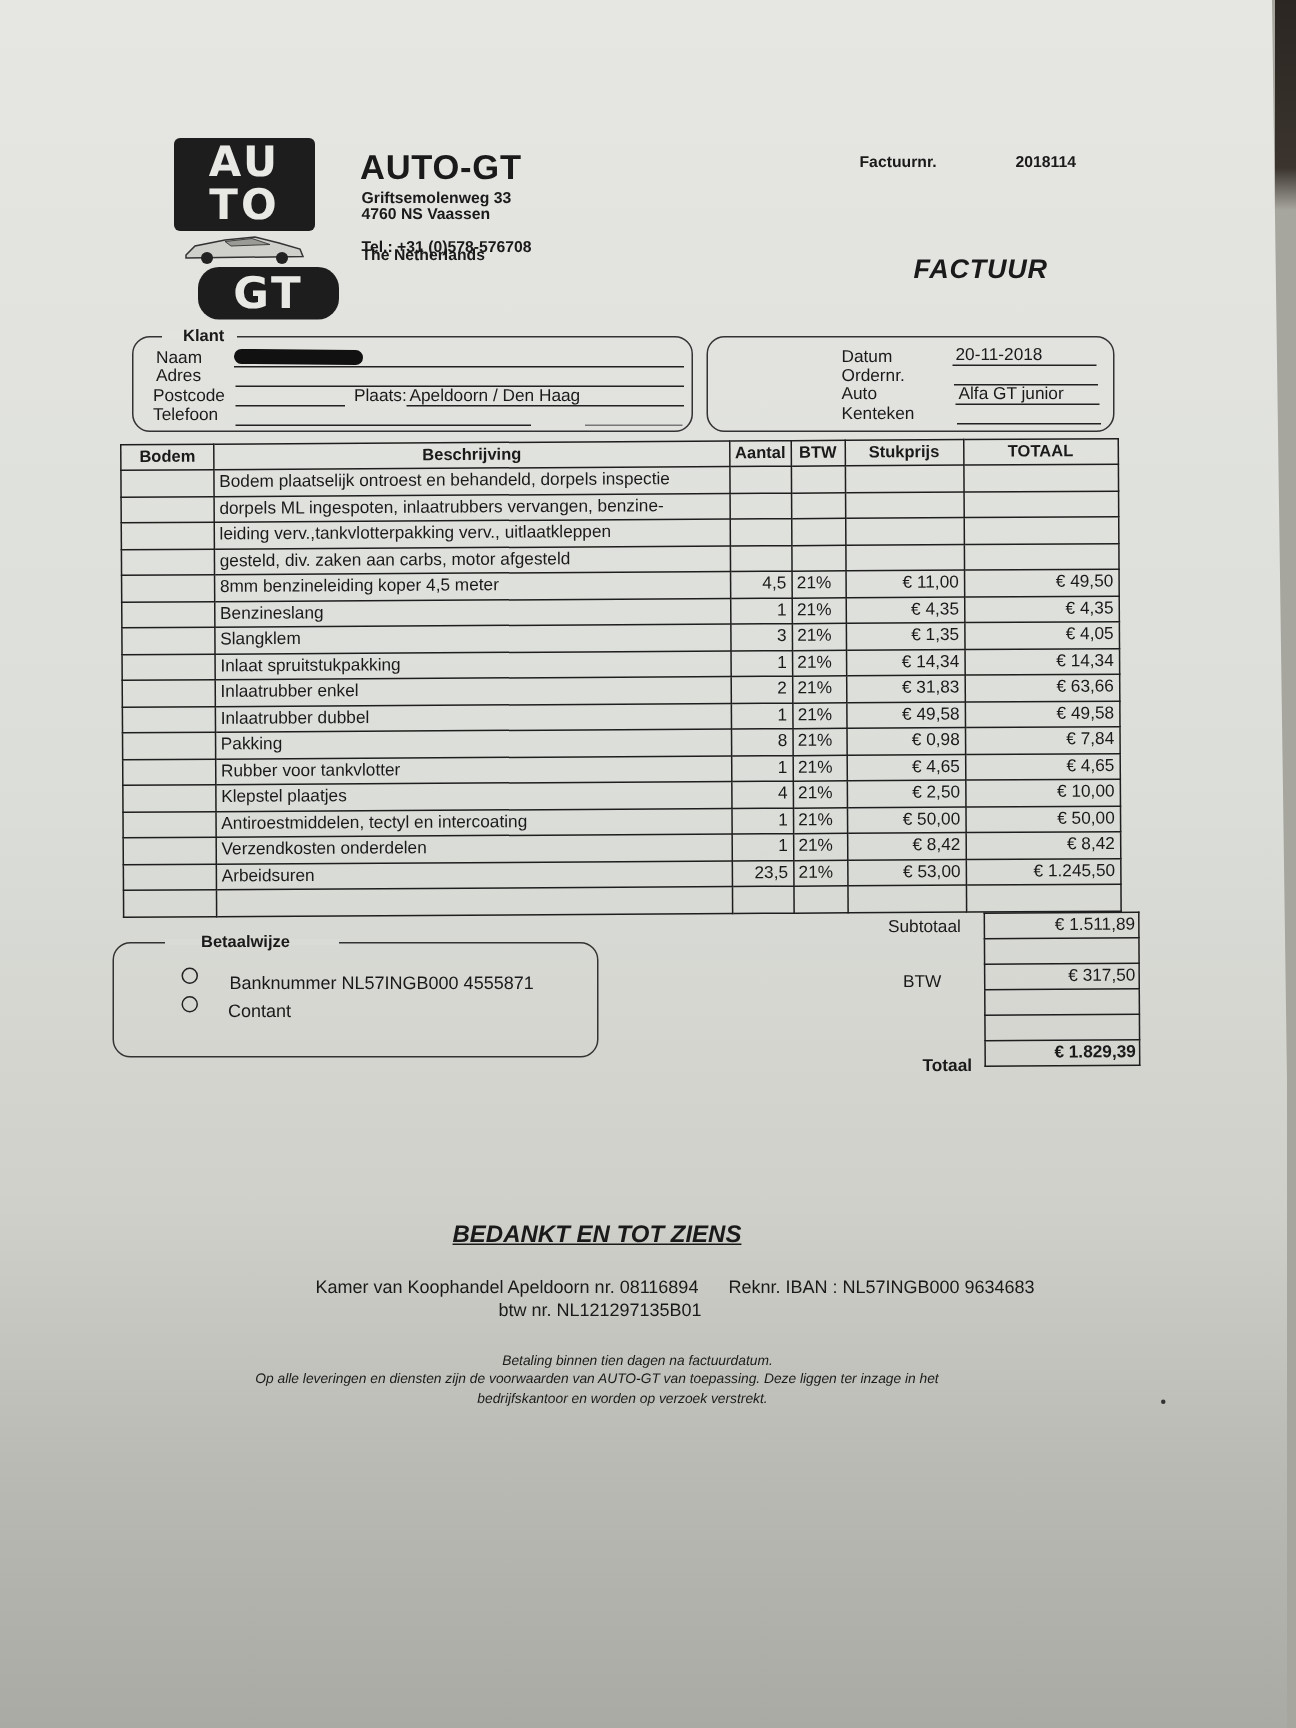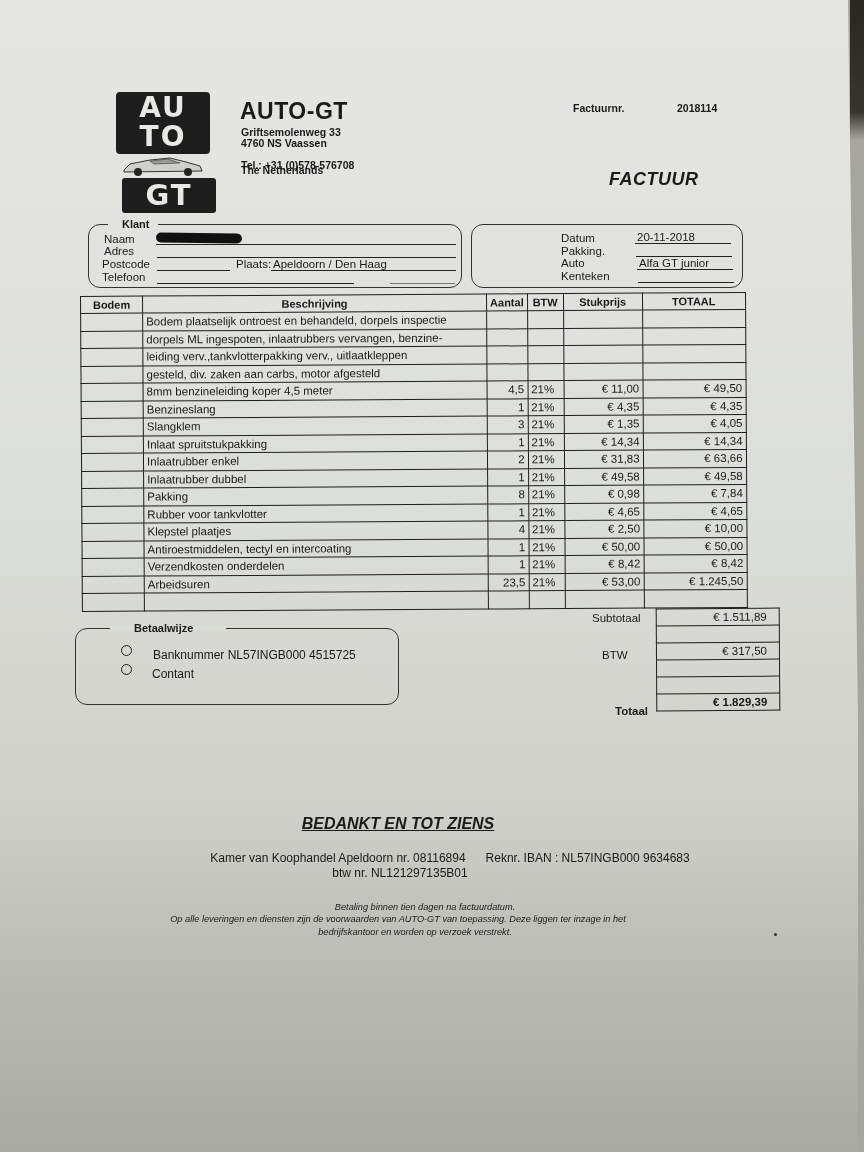--- a/index.html
+++ b/index.html
@@ -13,21 +13,21 @@
   .paper {
     position: absolute; left: 0; top: 0; width: 858px; height: 1152px;
     background: linear-gradient(180deg, #e6e7e3 0%, #dcded9 45%, #cfd0ca 70%, #b9bab4 85%, #a9aaa3 100%);
     clip-path: polygon(0 0, 848px 0, 864px 1152px, 0 1152px);
   }
   .abs { position: absolute; }
 
   
   .logo { left: 116px; top: 92px; width: 94px; height: 121px; }
   .logo-top { position: absolute; left: 0; top: 0; width: 94px; height: 62px; background: #1d1d1d; border-radius: 4px; }
-  .logo-bot { position: absolute; left: 6px; top: 86px; width: 94px; height: 35px; background: #1d1d1d; border-radius: 3px; }
+  .logo-bot { position: absolute; left: 16px; top: 86px; width: 94px; height: 35px; background: #1d1d1d; border-radius: 14px; }
   .logo-text { position: absolute; color: #e8e8e4; font-weight: 700; font-family: "DejaVu Sans", sans-serif; letter-spacing: 2px; width: 94px; text-align: center; }
   .logo-car { position: absolute; left: 4px; top: 60px; width: 86px; height: 26px; }
 
   .company-name { left: 240px; top: 98px; font-size: 23px; font-weight: 700; letter-spacing: 0.5px; }
   .company-line { left: 241px; font-size: 10.5px; font-weight: 700; }
 
   .inv-label { left: 573px; top: 102px; font-size: 10.5px; font-weight: 700; }
   .inv-num { left: 677px; top: 102px; font-size: 10.5px; font-weight: 700; }
   .doc-title { left: 609px; top: 169px; font-size: 18px; font-weight: 700; font-style: italic; letter-spacing: 0.5px; }
 
@@ -45,21 +45,21 @@
   table.items td, table.items th { border: 1.4px solid #1e1e1e; height: 16.5px; padding: 0 3px; font-size: 11.5px; white-space: nowrap; }
   table.items th { font-weight: 700; font-size: 11px; height: 16px; }
   .c-code { width: 55px; }
   .c-desc { width: 337px; text-align: left; }
   .c-qty { width: 32px; text-align: right; }
   .c-vat { width: 29px; text-align: left; }
   .c-unit { width: 72px; text-align: right; margin-left: 38px; }
   .c-total { width: 96px; text-align: right; }
 
   table.totals { position: absolute; left: 656px; top: 608px; border-collapse: collapse; transform: rotate(-0.35deg); }
-  table.totals td { border: 1.4px solid #1e1e1e; width: 98px; height: 16px; font-size: 11.5px; text-align: right; padding: 0 12px; }
+  table.totals td { border: 1.4px solid #1e1e1e; width: 98px; height: 16px; font-size: 11.5px; text-align: right; padding: 0 2px; }
   .totals-label { position: absolute; font-size: 11.5px; }
 
   .radio { position: absolute; width: 9px; height: 9px; border: 1.2px solid #222; border-radius: 50%; }
   .pay-option { position: absolute; font-size: 12px; }
 
   .thanks { left: 0; width: 796px; top: 815px; text-align: center; font-size: 16px; font-weight: 700; font-style: italic; text-decoration: underline; }
   .footer-line { left: 0; width: 838px; text-align: center; font-size: 12px; }
   .terms { left: 0; width: 796px; text-align: center; font-size: 9.2px; font-style: italic; }
   .dot { left: 774px; top: 933px; width: 3px; height: 3px; border-radius: 50%; background: #333; }
 </style>
@@ -109,21 +109,21 @@
   <div class="field-value" style="left:273px;top:258px;">Apeldoorn / Den Haag</div>
   <div class="field-line" style="left:271px;top:270px;width:185px;"></div>
   <div class="field-label" style="left:102px;top:271px;">Telefoon</div>
   <div class="field-line" style="left:157px;top:283px;width:197px;"></div>
   <div class="field-line" style="left:390px;top:283px;width:65px;border-color:#777;"></div>
 
   <div class="box" style="left:471px;top:224px;width:270px;height:62px;"></div>
   <div class="field-label" style="left:561px;top:232px;">Datum</div>
   <div class="field-value" style="left:637px;top:231px;">20-11-2018</div>
   <div class="field-line" style="left:635px;top:243px;width:96px;"></div>
-  <div class="field-label" style="left:561px;top:245px;">Pakking.</div>
+  <div class="field-label" style="left:561px;top:245px;">Ordernr.</div>
   <div class="field-line" style="left:636px;top:256px;width:96px;"></div>
   <div class="field-label" style="left:561px;top:257px;">Auto</div>
   <div class="field-value" style="left:639px;top:257px;">Alfa GT junior</div>
   <div class="field-line" style="left:637px;top:269px;width:96px;"></div>
   <div class="field-label" style="left:561px;top:270px;">Kenteken</div>
   <div class="field-line" style="left:638px;top:282px;width:96px;"></div>
 
   <table class="items">
     <thead>
       <tr>
@@ -298,21 +298,21 @@
     <tr>
           <td style="font-weight:700">€ 1.829,39</td>
         </tr>
   </tbody>
     </table>
 
   <div class="box" style="left:75px;top:628px;width:322px;height:75px;"></div>
   <div class="legend-mask" style="left:110px;top:626px;width:116px;background:#d9dbd6;"></div>
   <div class="box-legend" style="left:124px;top:622px;">Betaalwijze</div>
   <div class="radio" style="left:121px;top:645px;"></div>
-  <div class="pay-option" style="left:153px;top:648px;">Banknummer NL57INGB000 4515725</div>
+  <div class="pay-option" style="left:153px;top:648px;">Banknummer NL57INGB000 4555871</div>
   <div class="radio" style="left:121px;top:664px;"></div>
   <div class="pay-option" style="left:152px;top:667px;">Contant</div>
 
   <div class="abs thanks">BEDANKT EN TOT ZIENS</div>
   <div class="abs footer-line" style="top:851px;white-space:pre;padding-left:31px;">Kamer van Koophandel Apeldoorn nr. 08116894      Reknr. IBAN : NL57INGB000 9634683</div>
   <div class="abs footer-line" style="top:866px;width:800px;">btw nr. NL121297135B01</div>
   <div class="abs terms" style="top:902px;width:850px;">Betaling binnen tien dagen na factuurdatum.</div>
   <div class="abs terms" style="top:914px;">Op alle leveringen en diensten zijn de voorwaarden van AUTO-GT van toepassing. Deze liggen ter inzage in het</div>
   <div class="abs terms" style="top:927px;width:830px;">bedrijfskantoor en worden op verzoek verstrekt.</div>
   <div class="abs dot"></div>

